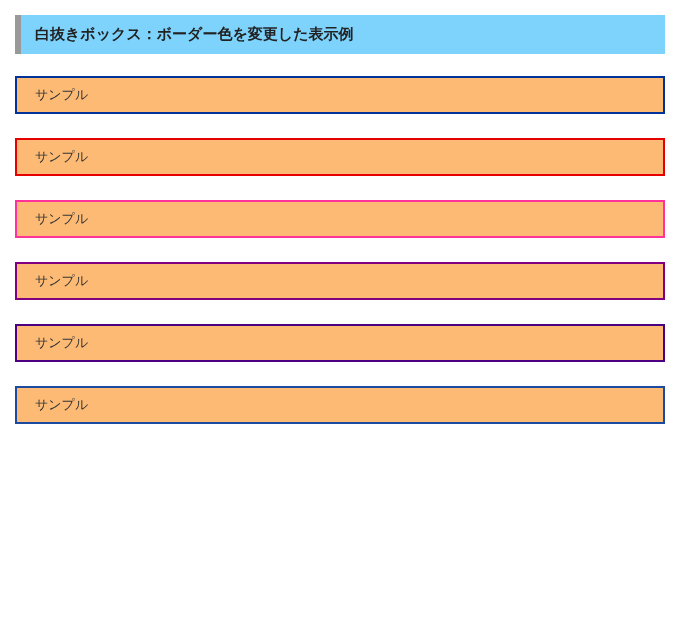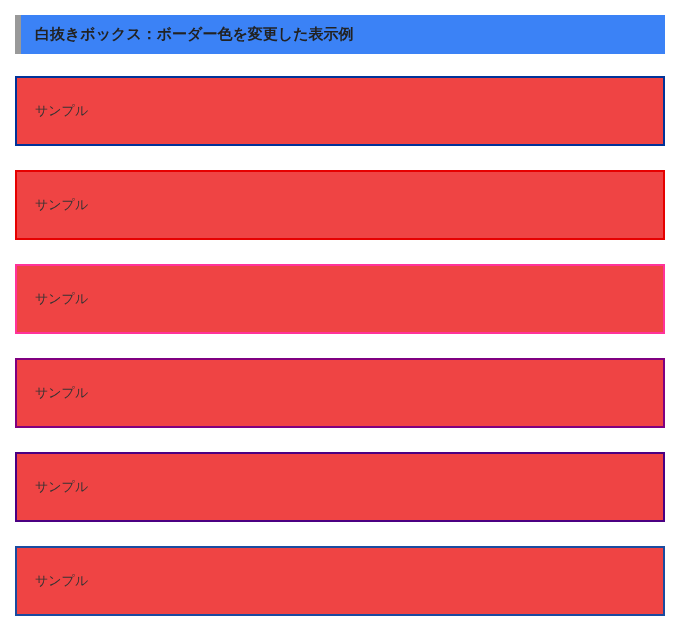--- a/index.html
+++ b/index.html
@@ -7,34 +7,34 @@
       padding: 0;
       box-sizing: border-box;
     }
     body {
       font-family: "Hiragino Kaku Gothic ProN", "メイリオ", Meiryo, sans-serif;
       background: #ffffff;
       padding: 15px;
       width: 680px;
     }
     .heading {
-      background: #3b82f6;
+      background: #7dd3fc;
       border-left: 6px solid #999999;
       padding: 10px 14px;
       margin-bottom: 22px;
     }
     .heading h3 {
       font-size: 15px;
       font-weight: bold;
       color: #222;
     }
     .box {
-      background: #ef4444;
+      background: #fdba74;
       border: 2px solid;
-      padding: 24px 18px;
+      padding: 8px 18px;
       margin-bottom: 24px;
       font-size: 13px;
       color: #333;
     }
     .box:last-child {
       margin-bottom: 0;
     }
   </style>
 </head>
 <body>

